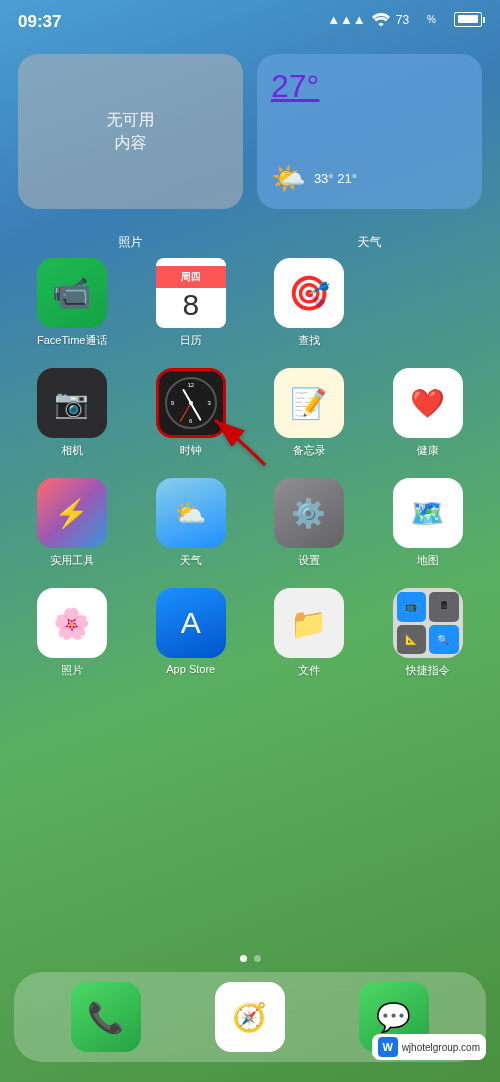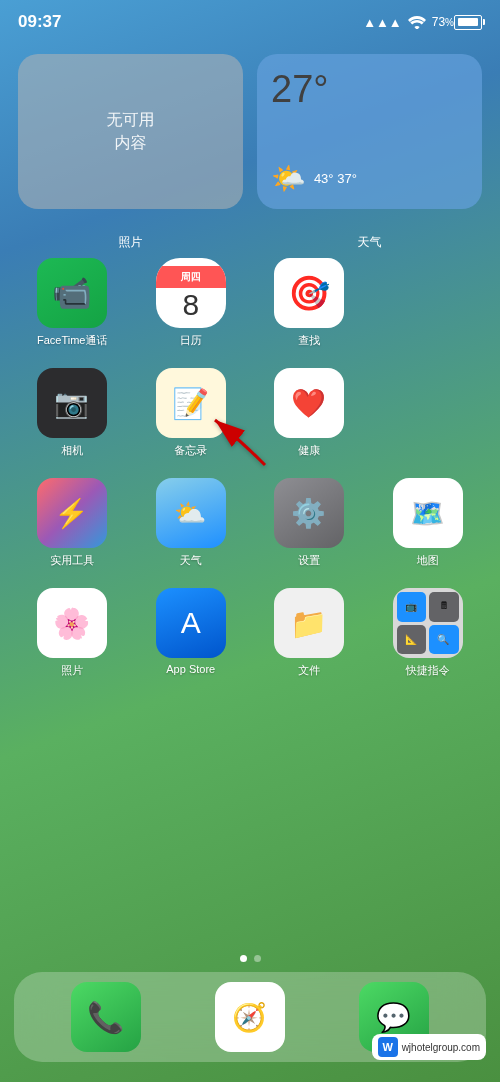--- a/index.html
+++ b/index.html
@@ -11,23 +11,23 @@
       position: relative;
       background: linear-gradient(160deg, #4a9fd4 0%, #3a7db5 20%, #5ab060 60%, #4a9040 100%);
     }
 
     
     .status-bar {
       position: absolute;
       top: 0; left: 0; right: 0;
       height: 44px;
       display: flex;
-      align-items: center;
+      align-items: flex-start;
       justify-content: space-between;
-      padding: 4px 18px;
+      padding: 12px 18px;
       z-index: 100;
     }
     .status-time {
       font-size: 17px;
       font-weight: 600;
       color: white;
     }
     .status-icons {
       display: flex;
       align-items: center;
@@ -56,23 +56,24 @@
       display: flex;
       flex-direction: column;
       justify-content: space-between;
     }
     .widget-weather-header {
       display: flex;
       align-items: center;
       gap: 4px;
     }
     .widget-weather-temp {
-      color: #404040;
-      font-size: 38px;
+      color: #6d28d9;
+      font-size: 32px;
       font-weight: 300;
+      text-decoration: underline;
     }
     .widget-weather-bottom {
       display: flex;
       align-items: center;
       gap: 8px;
     }
     .weather-sun {
       font-size: 28px;
     }
     .weather-range {
@@ -109,21 +110,21 @@
       color: white;
       font-size: 11px;
       text-align: center;
       text-shadow: 0 1px 2px rgba(0,0,0,0.3);
     }
 
     
     .icon-facetime { background: linear-gradient(145deg, #1db954, #14a344); }
 
     
-    .icon-calendar { background: white; flex-direction: column; border-radius: 24px; overflow: hidden; }
+    .icon-calendar { background: white; flex-direction: column; border-radius: 8px; overflow: hidden; }
     .calendar-top { background: #f55; width: 100%; height: 22px; display: flex; align-items: center; justify-content: center; font-size: 10px; color: white; font-weight: 600; }
     .calendar-num { font-size: 30px; color: #333; font-weight: 300; line-height: 1; margin-top: 2px; }
 
     
     .icon-voice { background: #1c1c1c; }
     .voice-waves { display: flex; align-items: center; gap: 2px; height: 30px; }
     .wave-bar { background: #ff3b30; border-radius: 2px; width: 4px; }
 
     
     .icon-camera { background: #2c2c2e; }
@@ -220,21 +221,21 @@
 
 <div class="status-bar">
   <span class="status-time">09:37</span>
   <div class="status-icons">
     <span style="color:white;font-size:13px;">▲▲▲</span>
     <svg width="18" height="13" viewBox="0 0 18 13">
       <path d="M9 3C6.2 3 3.7 4.1 1.9 5.9L0 4C2.3 1.5 5.5 0 9 0s6.7 1.5 9 4l-1.9 1.9C14.3 4.1 11.8 3 9 3z" fill="white"></path>
       <path d="M9 6.5c-1.9 0-3.6.8-4.8 2l-1.9-1.9C3.9 5 6.3 4 9 4s5.1 1 6.7 2.6l-1.9 1.9C12.6 7.3 10.9 6.5 9 6.5z" fill="white"></path>
       <path d="M9 10c-1 0-1.9.4-2.6 1.1L9 14l2.6-2.9C10.9 10.4 10 10 9 10z" fill="white"></path>
     </svg>
-    <span style="color:white;font-size:12px;display:flex;align-items:center;gap:0;">
+    <span style="color:white;font-size:12px;display:flex;align-items:center;gap:18px;">
       <span style="font-size:12px;">73</span>
       <span style="font-size:10px;">%</span>
       <span style="border:1.5px solid white;border-radius:2px;padding:1px 3px;font-size:10px;position:relative;">
         <span style="position:absolute;right:-4px;top:50%;transform:translateY(-50%);background:white;width:2px;height:6px;border-radius:0 1px 1px 0;"></span>
         <span style="display:inline-block;width:20px;height:8px;background:white;border-radius:1px;"></span>
       </span>
     </span>
   </div>
 </div>
 
@@ -247,21 +248,21 @@
     </div>
     <span class="widget-label">照片</span>
   </div>
 
   <div style="flex:1;position:relative;">
     <div class="widget-weather" style="height:155px;">
       <div class="widget-weather-temp">27°</div>
       <div class="widget-weather-bottom">
         <span class="weather-sun">🌤️</span>
         <span class="weather-range">
-          <span>43°</span> <span>37°</span>
+          <span>33°</span> <span>21°</span>
         </span>
       </div>
     </div>
     <span class="widget-label">天气</span>
   </div>
 </div>
 
 <div style="position:absolute;top:258px;left:18px;right:18px;display:grid;grid-template-columns:repeat(4,1fr);gap:20px 10px;">
 
   <div class="app-item">
@@ -290,20 +291,37 @@
 
 <div style="position:absolute;top:368px;left:18px;right:18px;display:grid;grid-template-columns:repeat(4,1fr);gap:20px 10px;">
 
   <div class="app-item">
     <div class="app-icon icon-camera">
       <span style="font-size:28px;color:#ccc;">📷</span>
     </div>
     <span class="app-label">相机</span>
   </div>
 
+  <div class="app-item" style="position:relative;">
+    <div style="position:relative;">
+      <div class="app-icon icon-clock" style="border:3px solid #cc0000;">
+        <div class="clock-face">
+          <span style="position:absolute;top:3px;left:50%;transform:translateX(-50%);color:white;font-size:6px;">12</span>
+          <span style="position:absolute;bottom:3px;left:50%;transform:translateX(-50%);color:white;font-size:6px;">6</span>
+          <span style="position:absolute;right:4px;top:50%;transform:translateY(-50%);color:white;font-size:6px;">3</span>
+          <span style="position:absolute;left:4px;top:50%;transform:translateY(-50%);color:white;font-size:6px;">9</span>
+          <div class="clock-hand-hour"></div>
+          <div class="clock-hand-min"></div>
+          <div class="clock-hand-sec"></div>
+          <div class="clock-center"></div>
+        </div>
+      </div>
+    </div>
+    <span class="app-label">时钟</span>
+  </div>
 
   <div class="app-item">
     <div class="app-icon" style="background:#fff8dc;">
       <span style="font-size:30px;">📝</span>
     </div>
     <span class="app-label">备忘录</span>
   </div>
 
   <div class="app-item">
     <div class="app-icon" style="background:white;">

